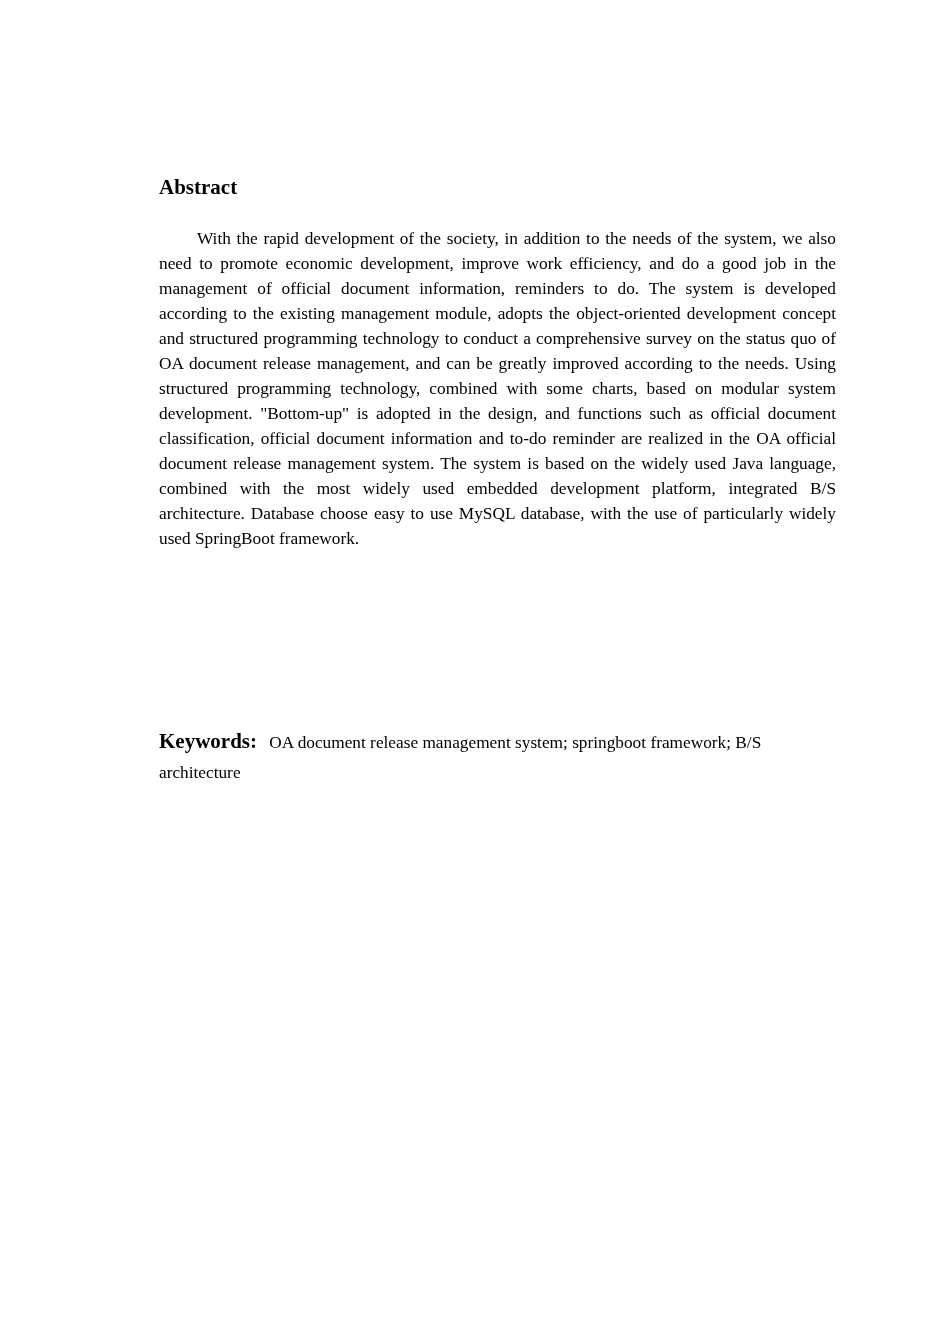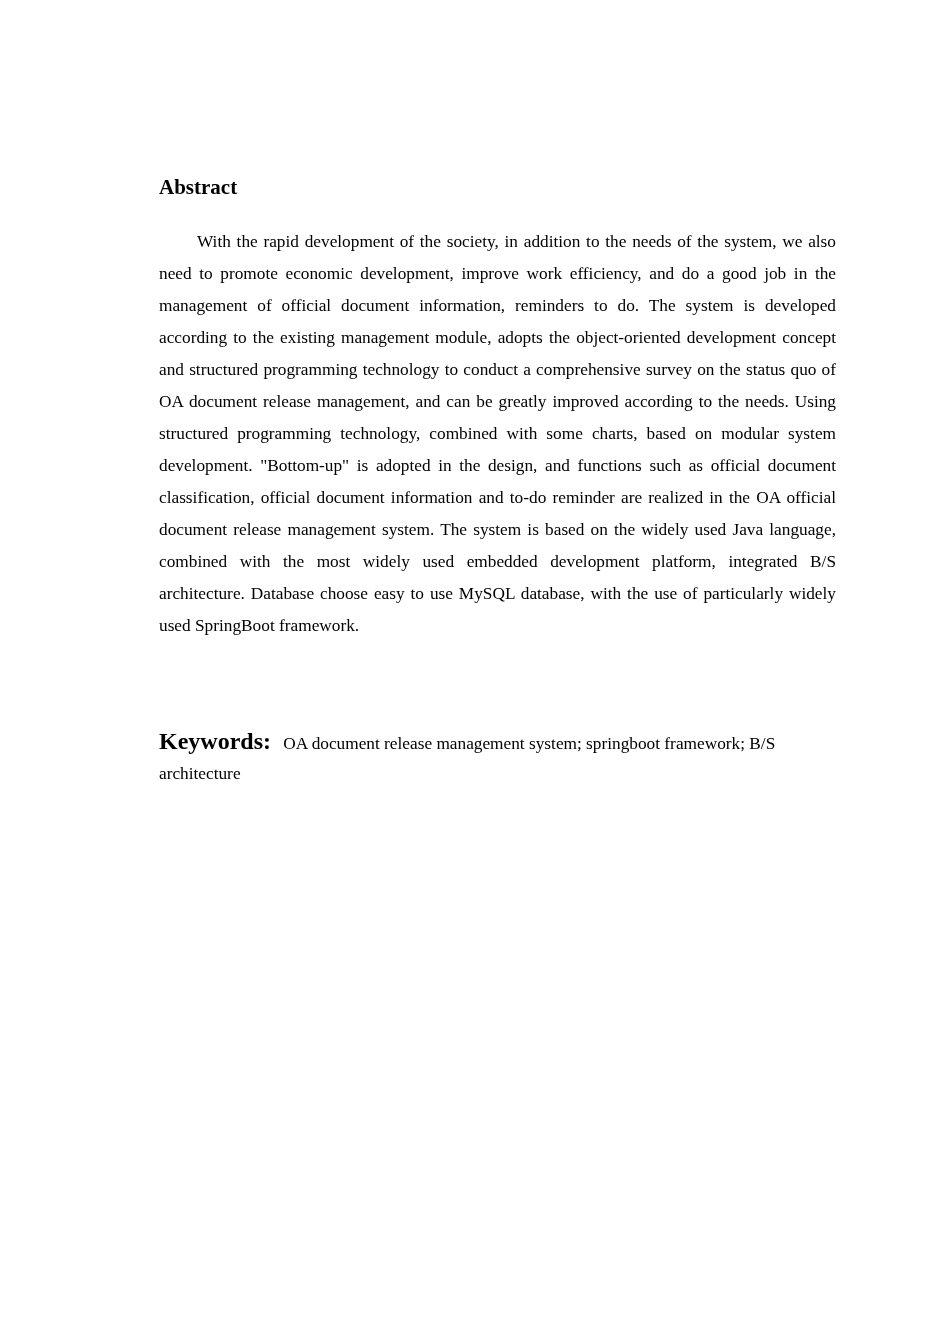--- a/index.html
+++ b/index.html
@@ -1,22 +1,22 @@
 <!DOCTYPE html>
 <html><head>
 <meta charset="utf-8">
 <style>
   html, body { margin: 0; padding: 0; background: #ffffff; }
   body { width: 950px; height: 1344px; position: relative; overflow: hidden;
          font-family: "Liberation Serif", serif; color: #000; }
   .page { position: absolute; left: 159px; top: 170px; width: 677px; }
   .title { font-weight: bold; font-size: 21px; margin: 0; height: 34px; line-height: 34px; }
-  .abstract { margin: 22px 0 8px 0; font-size: 17.3px; line-height: 32px; text-align: justify; text-indent: 38px; }
+  .abstract { margin: 22px 0 8px 0; font-size: 17.3px; line-height: 25px; text-align: justify; text-indent: 38px; }
   .keywords { position: absolute; left: 159px; top: 726px; width: 677px; font-size: 17.3px; line-height: 30px; }
-  .kw-label { font-weight: bold; font-size: 24px; margin-right: 8px; }
+  .kw-label { font-weight: bold; font-size: 21px; margin-right: 8px; }
 </style>
 </head>
 <body>
 
 <div class="page">
   <h1 class="title">Abstract</h1>
   <p class="abstract">With the rapid development of the society, in addition to the needs of the system, we also need to promote economic development, improve work efficiency, and do a good job in the management of official document information, reminders to do. The system is developed according to the existing management module, adopts the object-oriented development concept and structured programming technology to conduct a comprehensive survey on the status quo of OA document release management, and can be greatly improved according to the needs. Using structured programming technology, combined with some charts, based on modular system development. "Bottom-up" is adopted in the design, and functions such as official document classification, official document information and to-do reminder are realized in the OA official document release management system. The system is based on the widely used Java language, combined with the most widely used embedded development platform, integrated B/S architecture. Database choose easy to use MySQL database, with the use of particularly widely used SpringBoot framework.</p>
 </div>
 
 <div class="keywords">

